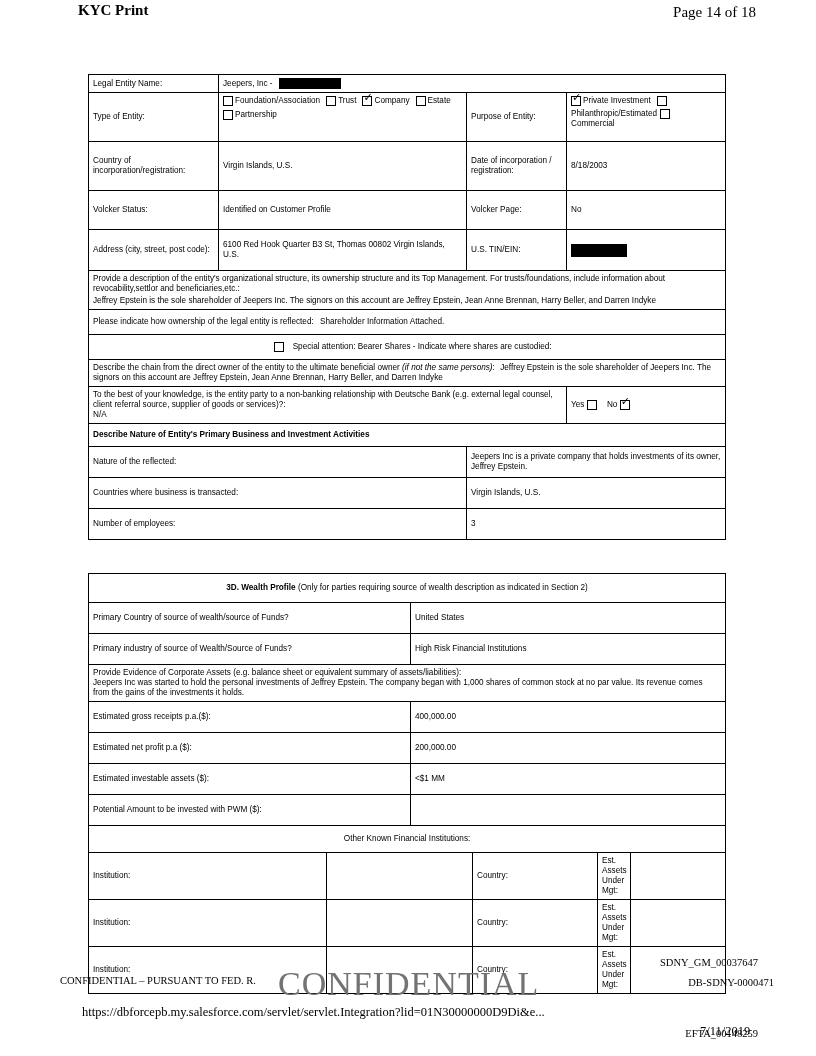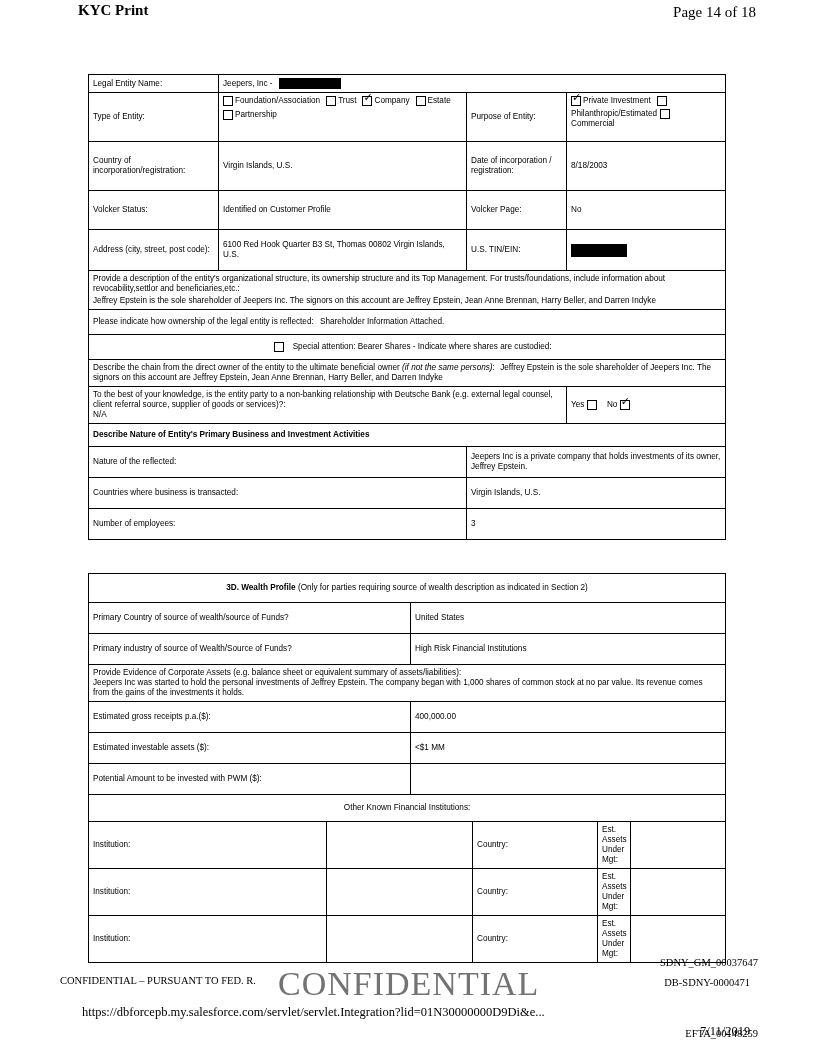--- a/index.html
+++ b/index.html
@@ -118,21 +118,21 @@
   }
   .bates1 {
     position: absolute;
     right: 58px;
     top: 957px;
     font-size: 10.5px;
     font-family: "Liberation Serif", serif;
   }
   .bates2 {
     position: absolute;
-    right: 66px;
+    right: 42px;
     top: 977px;
     font-size: 10.5px;
     font-family: "Liberation Serif", serif;
   }
   .url-line {
     position: absolute;
     left: 82px;
     top: 1005px;
     font-size: 12.5px;
     font-family: "Liberation Serif", serif;
@@ -292,20 +292,24 @@
         <td colspan="6">
           <div>Provide Evidence of Corporate Assets (e.g. balance sheet or equivalent summary of assets/liabilities):</div>
           <div>Jeepers Inc was started to hold the personal investments of Jeffrey Epstein. The company began with 1,000 shares of common stock at no par value. Its revenue comes from the gains of the investments it holds.</div>
         </td>
       </tr>
       <tr>
         <td colspan="2" class="mid label" style="height:24px;">Estimated gross receipts p.a.($):</td>
         <td colspan="4" class="mid val">400,000.00</td>
       </tr>
       <tr>
+        <td colspan="2" class="mid label" style="height:24px;">Estimated net profit p.a ($):</td>
+        <td colspan="4" class="mid val">200,000.00</td>
+      </tr>
+      <tr>
         <td colspan="2" class="mid label" style="height:24px;">Estimated investable assets ($):</td>
         <td colspan="4" class="mid val">&lt;$1 MM</td>
       </tr>
       <tr>
         <td colspan="2" class="mid label" style="height:24px;">Potential Amount to be invested with PWM ($):</td>
         <td colspan="4" class="mid val"></td>
       </tr>
       <tr>
         <td colspan="6" class="mid label" style="height:20px;text-align:center;">Other Known Financial Institutions:</td>
       </tr>

